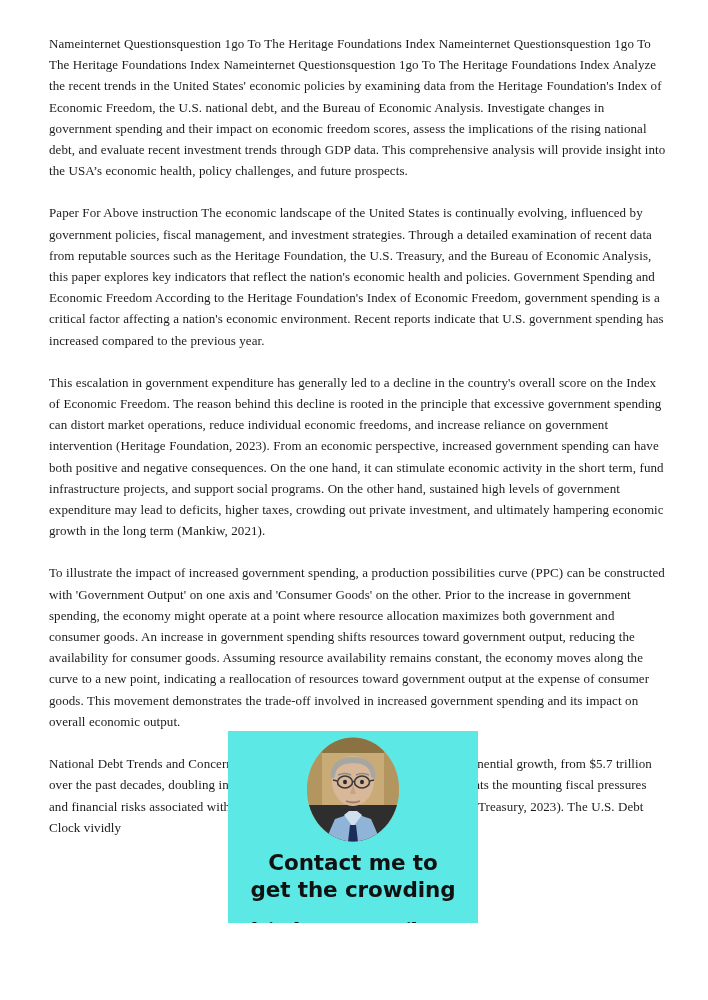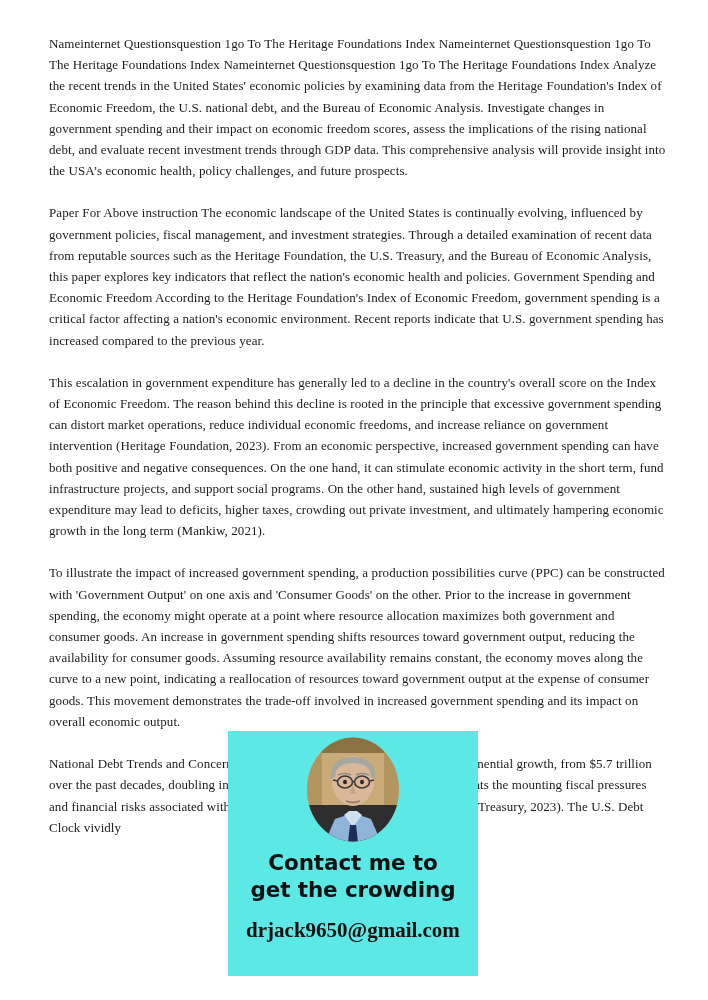--- a/index.html
+++ b/index.html
@@ -36,21 +36,21 @@
     word-spacing: 0.01em;
   }
   .para:last-child { margin-bottom: 0; }
 
   
   #contact-overlay {
     position: absolute;
     left: 228px;
     top: 731px;
     width: 250px;
-    height: 245px;
+    height: 192px;
     background: #5CE8E4;
     z-index: 20;
     display: flex;
     flex-direction: column;
     align-items: center;
     overflow: hidden;
   }
   #portrait-wrap {
     width: 96px;
     height: 105px;

